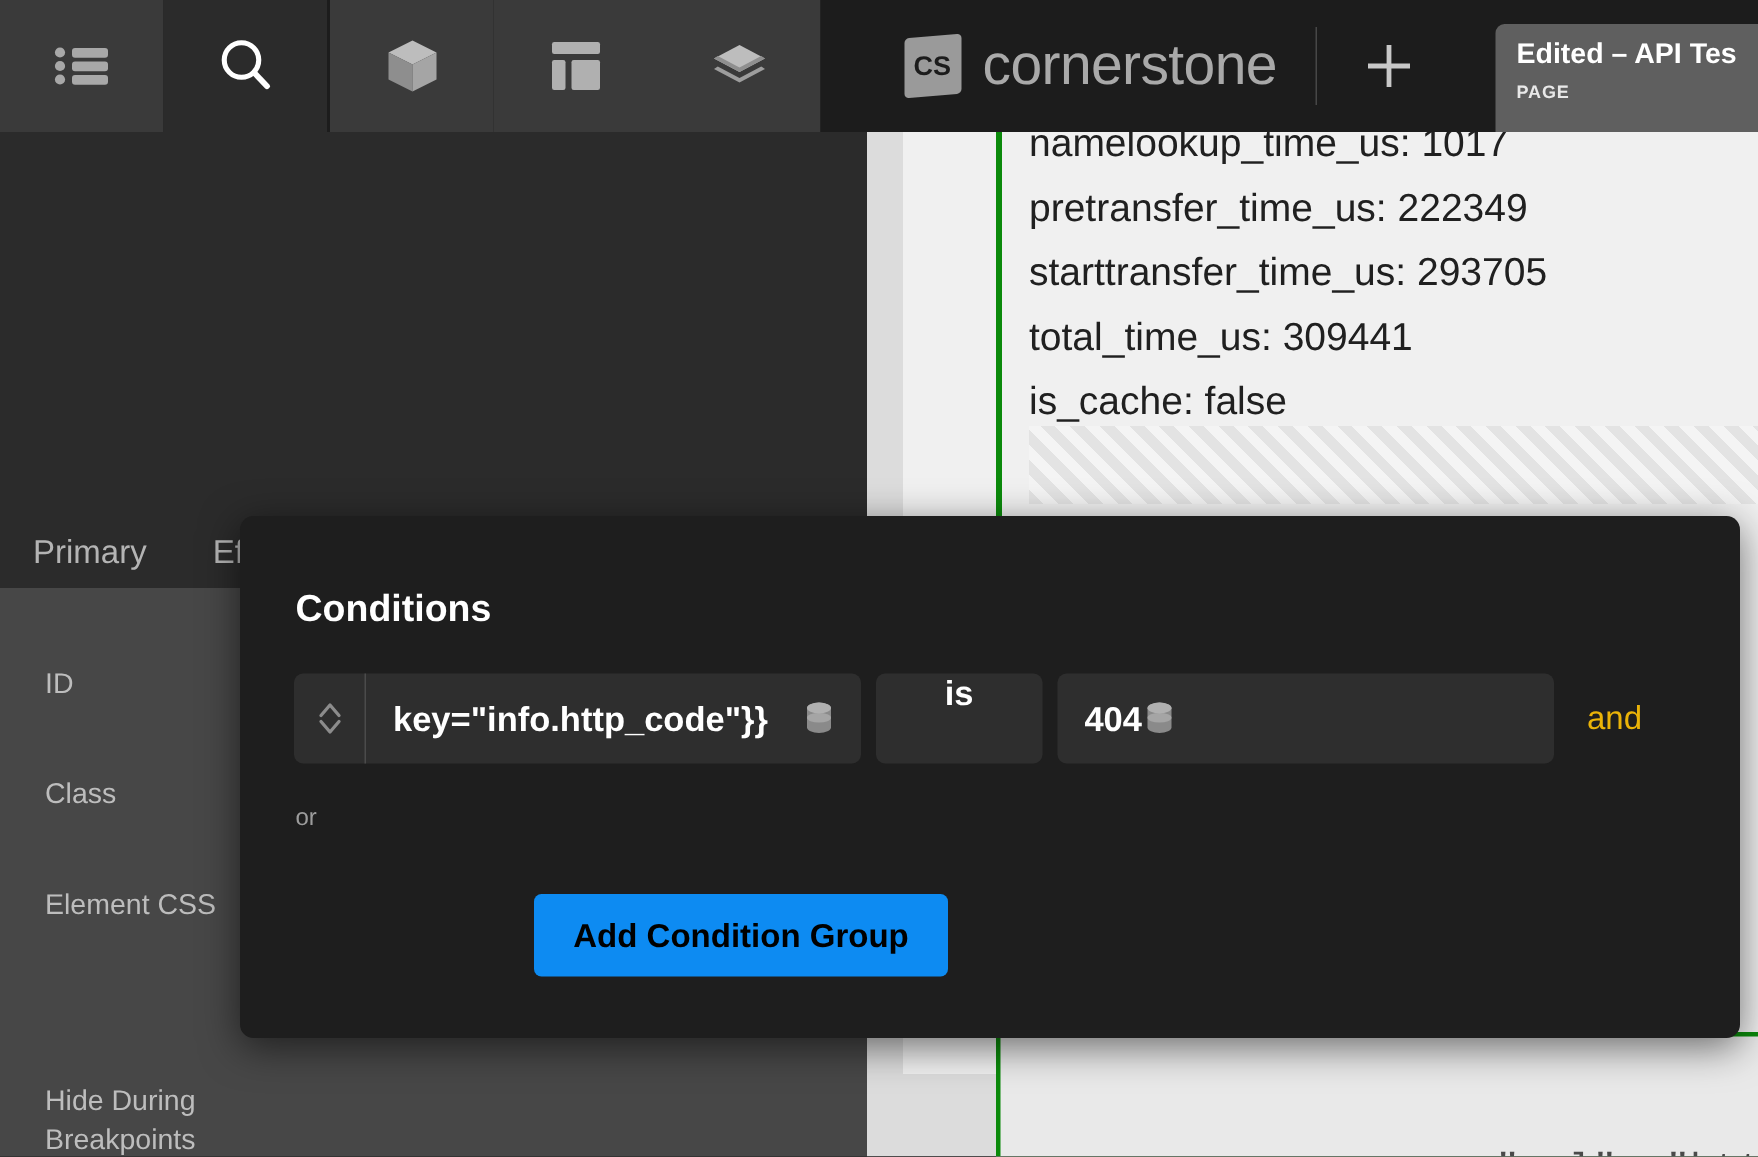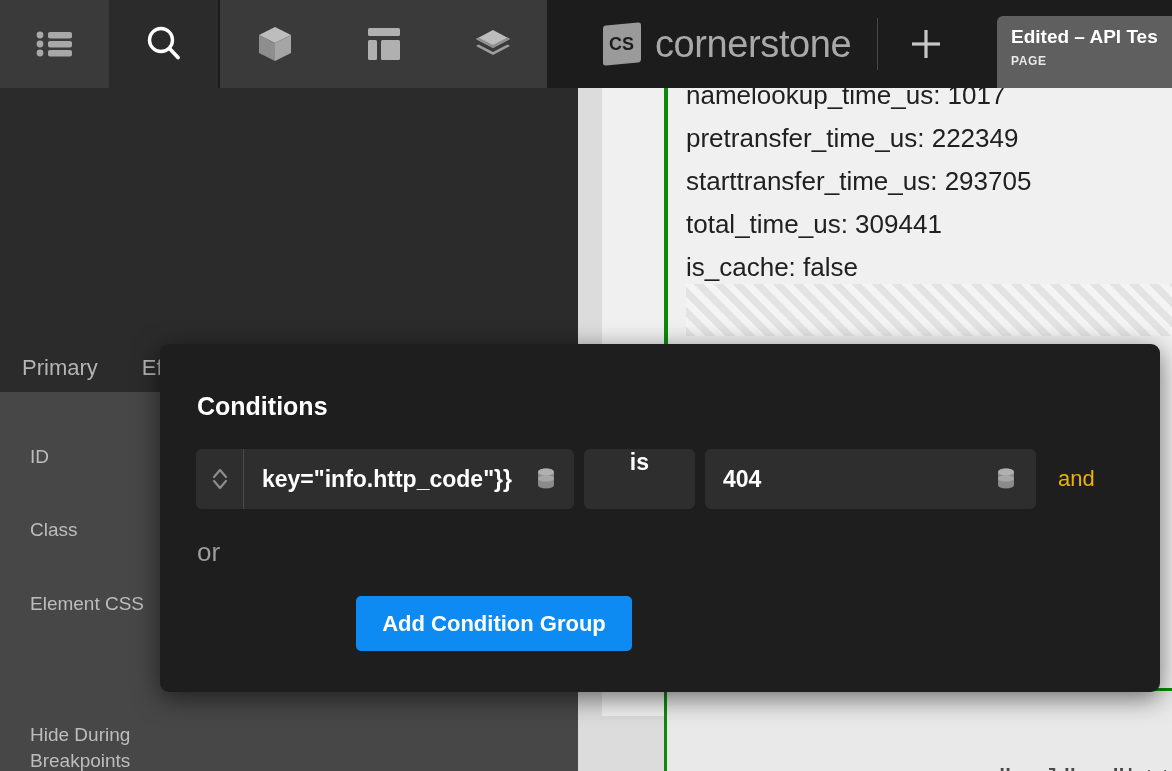--- a/index.html
+++ b/index.html
@@ -119,28 +119,28 @@
     display: flex; align-items: center; gap: 22px; padding: 0 16px 0 18px;
     color: #ffffff; font-size: 23px; font-weight: bold; white-space: nowrap; cursor: text;
   }
   .cond-op {
     width: 111px; height: 60px; background: #2e2e2e; border-radius: 6px;
     display: flex; justify-content: center;
     color: #ffffff; font-size: 23px; font-weight: bold; cursor: pointer;
   }
   .cond-val {
     width: 331px; height: 60px; background: #2e2e2e; border-radius: 6px;
-    display: flex; align-items: center; justify-content: space-between;
+    display: flex; align-items: center; justify-content: flex-start;
     padding: 0 18px; color: #ffffff; font-size: 23px; font-weight: bold; cursor: text;
   }
   .cond-and { color: #eab308; font-size: 22px; margin-left: 12px; }
-  .cond-or { position: absolute; left: 37px; top: 193px; color: #9c9c9c; font-size: 26px; }
+  .cond-or { position: absolute; left: 37px; top: 193px; color: #9c9c9c; font-size: 16px; }
   .add-group {
     position: absolute; left: 196px; top: 252px; width: 276px; height: 55px;
-    background: #0d8bf2; border: none; border-radius: 5px; color: #ffffff;
+    background: #0d8bf2; border: none; border-radius: 5px; color: #000000;
     font-family: "Liberation Sans", sans-serif; font-size: 22px; font-weight: bold;
     cursor: pointer;
   }
 </style>
 </head>
 <body>
 
 <div id="app">
 
   <div class="topbar">

